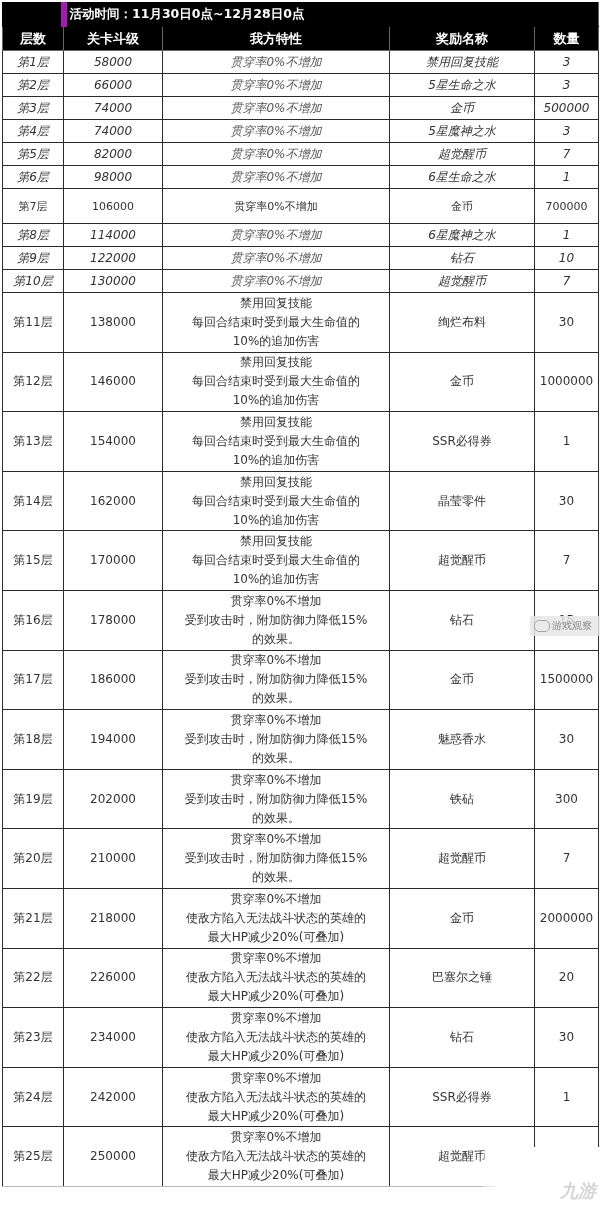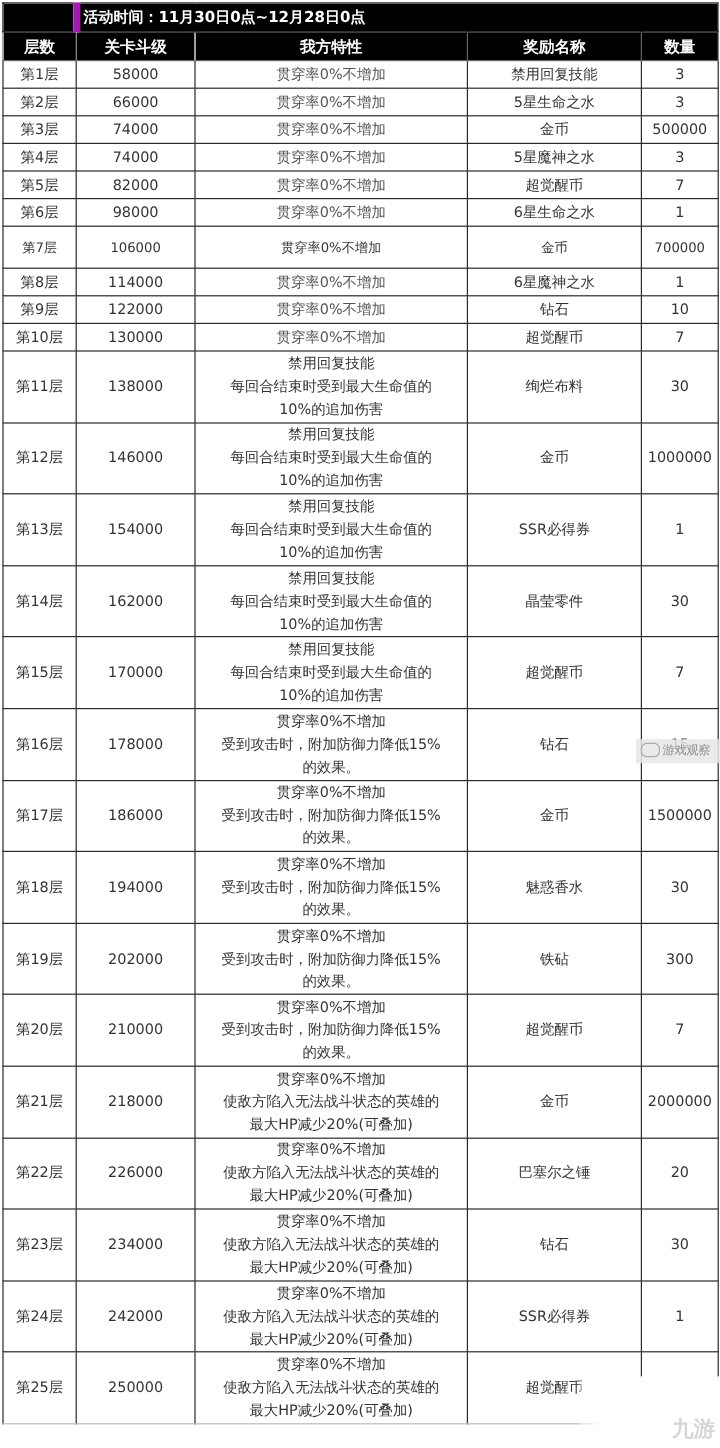--- a/index.html
+++ b/index.html
@@ -4,33 +4,33 @@
 <style>
   html, body { margin:0; padding:0; background:#ffffff; }
   body { width:600px; height:1207px; position:relative; overflow:hidden;
          font-family:"DejaVu Sans","Liberation Sans",sans-serif; color:#222; }
   table { position:absolute; left:2px; top:2px; border-collapse:collapse; table-layout:fixed; width:596px; }
   td, th { border:1px solid #2a2a2a; text-align:center; vertical-align:middle; padding:0; overflow:hidden; }
   col.c1 { width:61px; } col.c2 { width:99px; } col.c3 { width:227px; } col.c4 { width:145px; } col.c5 { width:64px; }
   tr.title td { background:#000; color:#fff; font-weight:bold; font-size:12.5px; height:23px; border-color:#000; border-right-color:#666; }
   tr.title td.title-text { text-align:left; padding-left:3px; border-left:6px solid #a21caf; }
   tr.head th { background:#000; color:#fff; font-weight:bold; font-size:13px; height:23px; border-color:#666; }
-  tr.r1 td { height:22px; font-size:12px; color:#333; }
+  tr.r1 td { height:22px; font-size:12px; color:#333;font-style:italic; }
   tr.r1 td.eff { color:#555; }
   tr.r1tall td { height:34px; font-size:11px; color:#333; }
   tr.r3 td { height:58.6px; font-size:12px; color:#333; line-height:19px; }
   td.eff { color:#444; font-size:12.5px;margin-left:19px; }
   td.eff span { display:block; }
   tr.last td { border-bottom-color:#bbb; }
   .wm1 { position:absolute; left:530px; top:616px; width:70px; height:20px; background:rgba(230,230,230,0.85);
          font-size:10px; color:#8a8a8a; line-height:20px; padding-left:4px; box-sizing:border-box; }
   .wm1 .ico { display:inline-block; width:14px; height:10px; border:1px solid #aaa; border-radius:5px; vertical-align:middle; margin-right:2px; }
   .wm2 { position:absolute; left:483px; top:1147px; width:117px; height:60px;
          background:linear-gradient(to right, rgba(255,255,255,0.4), #fff 15%); }
-  .wm2 .logo { position:absolute; right:4px; bottom:4px; font-size:18px; color:#d6d6d6; font-weight:bold; }
+  .wm2 .logo { position:absolute; right:4px; bottom:4px; font-size:18px; font-style:italic; color:#d6d6d6; font-weight:bold; }
 </style>
 </head>
 <body>
 
 <table>
   <colgroup>
       <col class="c1">
       <col class="c2">
       <col class="c3">
       <col class="c4">

